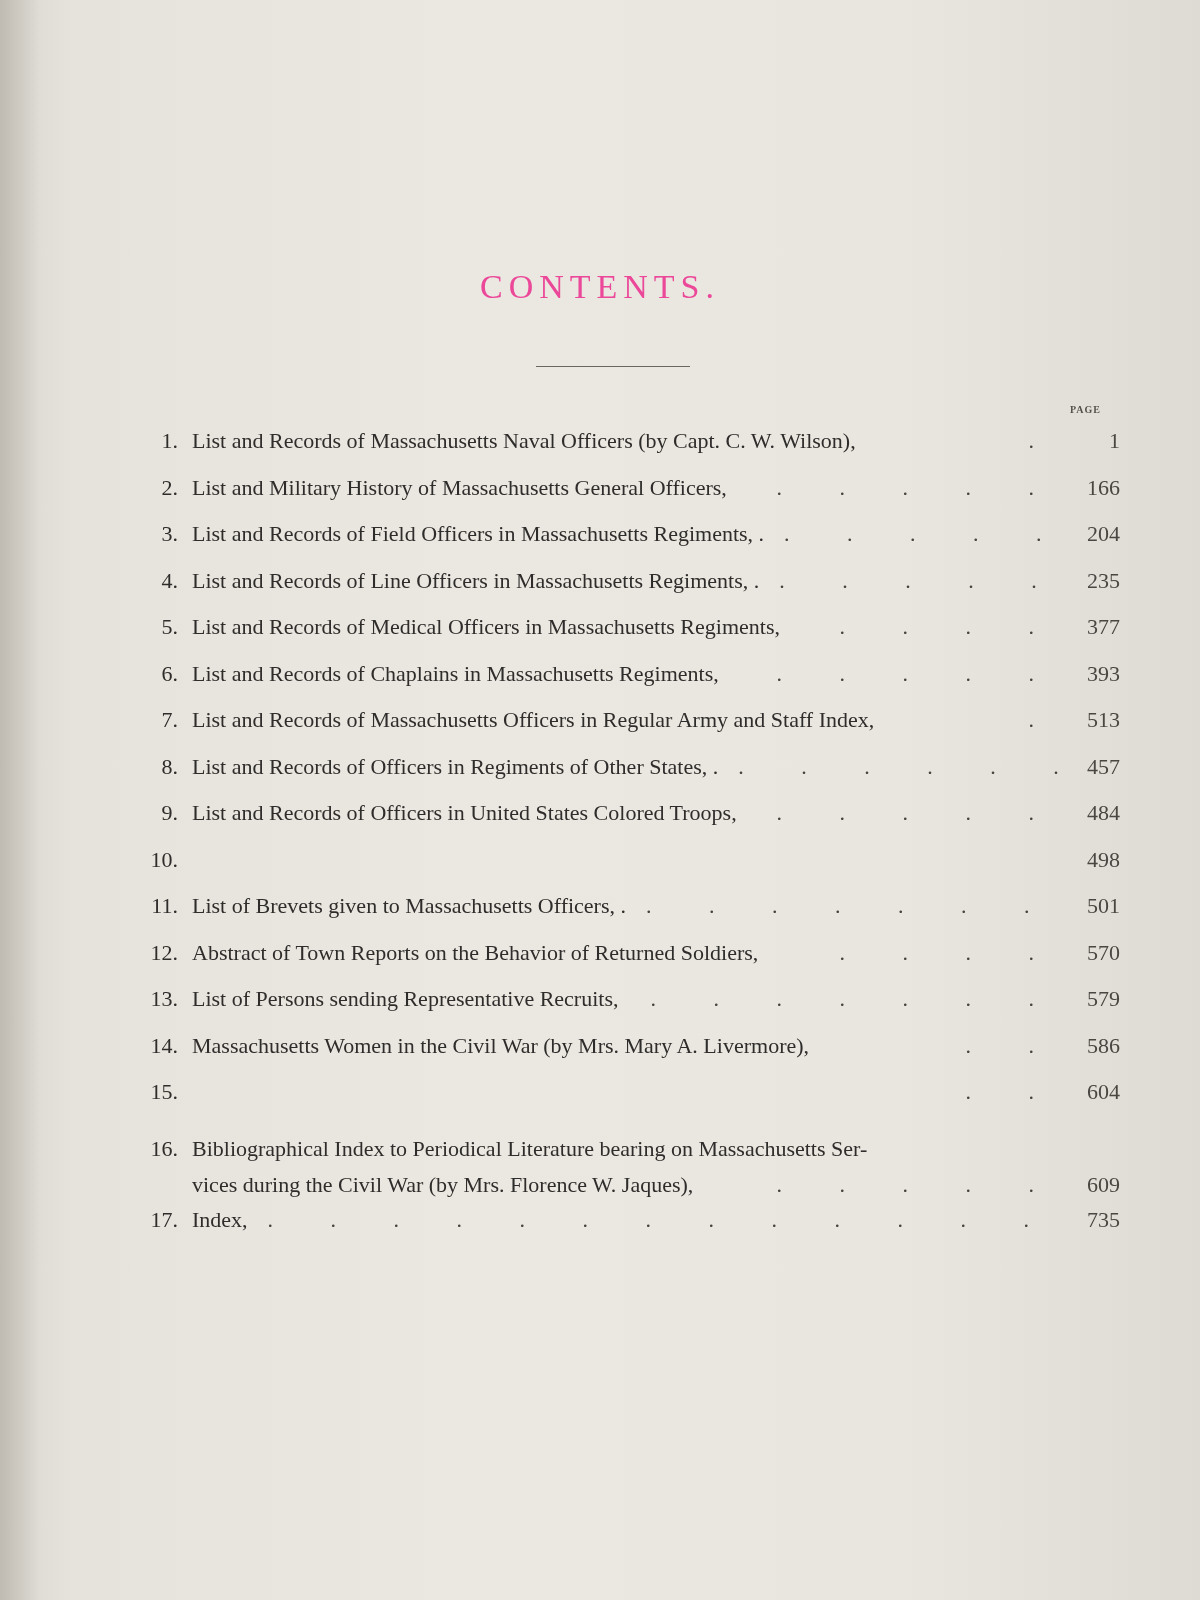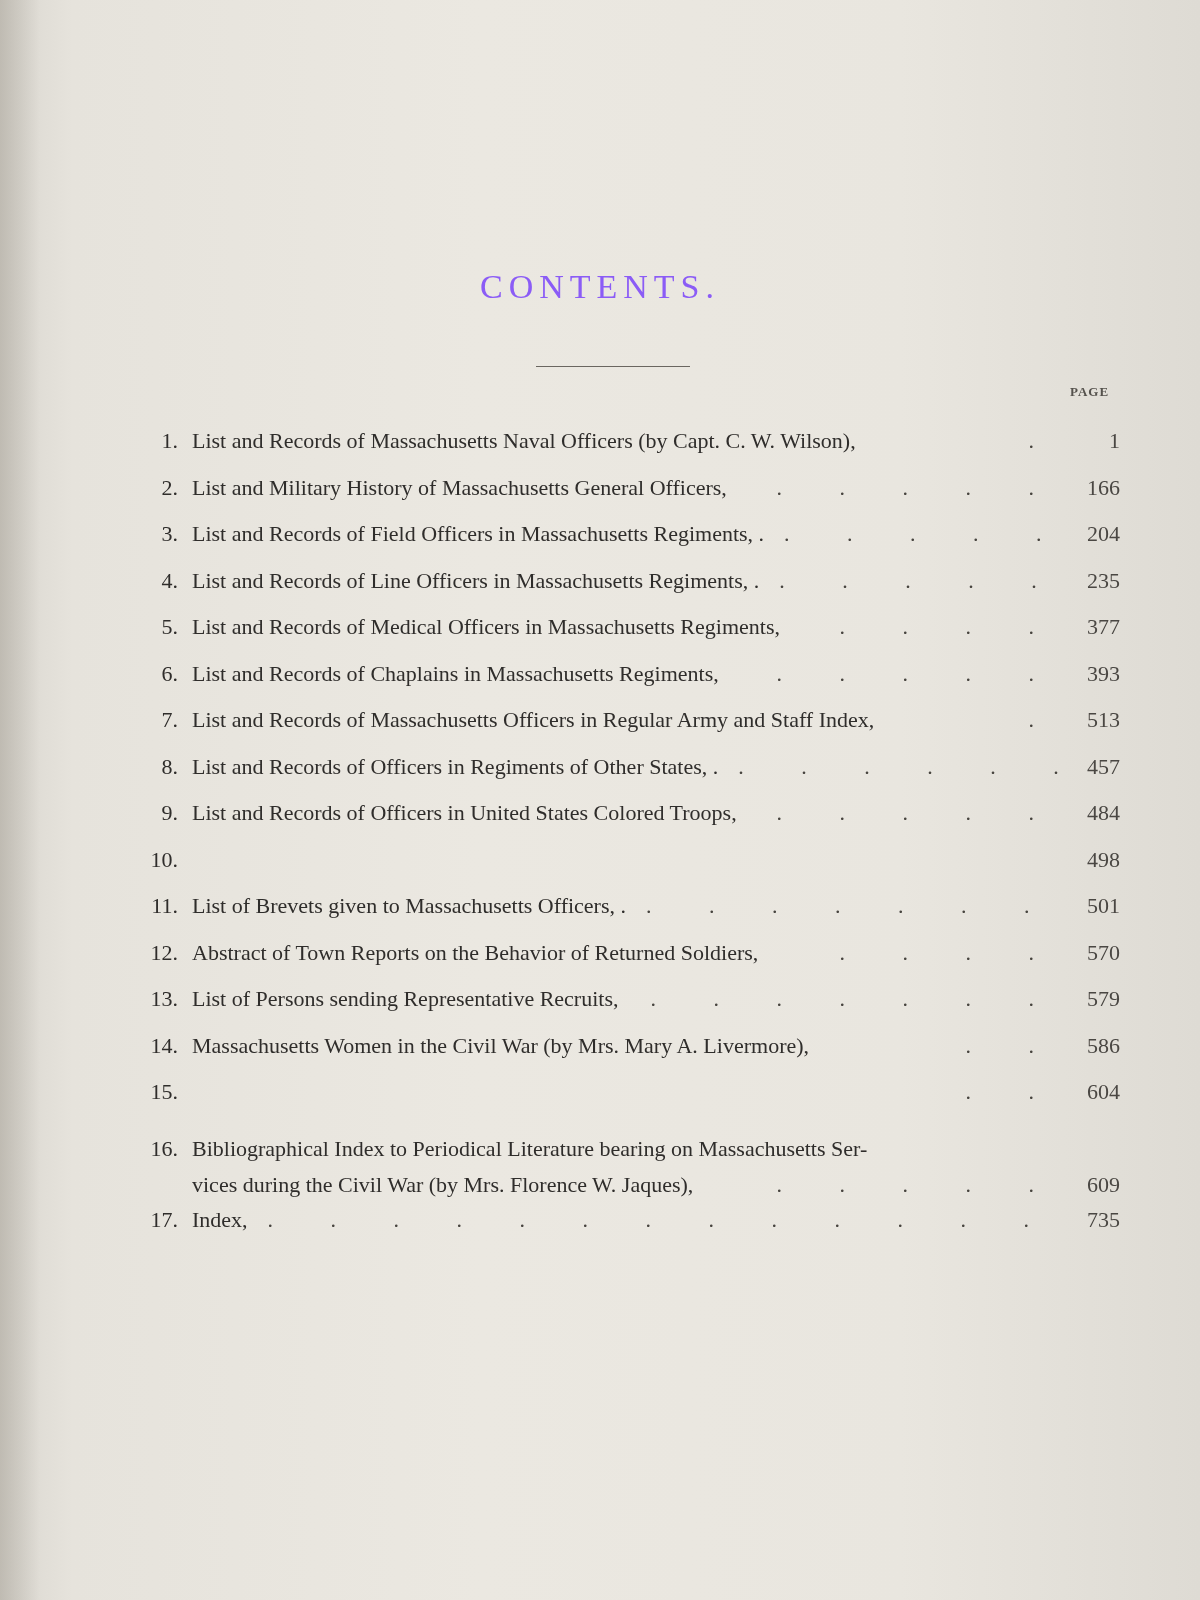--- a/index.html
+++ b/index.html
@@ -10,29 +10,29 @@
     color:#2e2c2a;
     position:relative;
   }
   .page-shadow {
     position:absolute; left:0; top:0; width:40px; height:1600px;
     background: linear-gradient(90deg, rgba(170,165,155,0.55), rgba(170,165,155,0));
   }
   .title {
     position:absolute; top:268px; left:0; width:1200px; text-align:center;
     font-family:"Liberation Serif", serif; font-size:34px; letter-spacing:6px;
-    color:#8b5cf6;
+    color:#ec4899;
   }
   .rule {
     position:absolute; top:366px; left:536px; width:154px; height:1px;
     background:#6a6660;
   }
   .page-label {
-    position:absolute; top:384px; left:1070px;
-    font-family:"Liberation Serif", serif; font-size:13px; font-weight:bold;
+    position:absolute; top:404px; left:1070px;
+    font-family:"Liberation Serif", serif; font-size:10px; font-weight:bold;
     letter-spacing:1px; color:#55524d;
   }
   .toc {
     position:absolute; left:130px; top:428px; width:990px;
     font-family:"Liberation Serif", serif; font-size:22px; color:#2f2d2b;
   }
   .entry {
     display:flex; align-items:baseline; height:46.5px; position:relative;
   }
   .entry.two-line { height:81px; flex-direction:column; align-items:stretch; }

